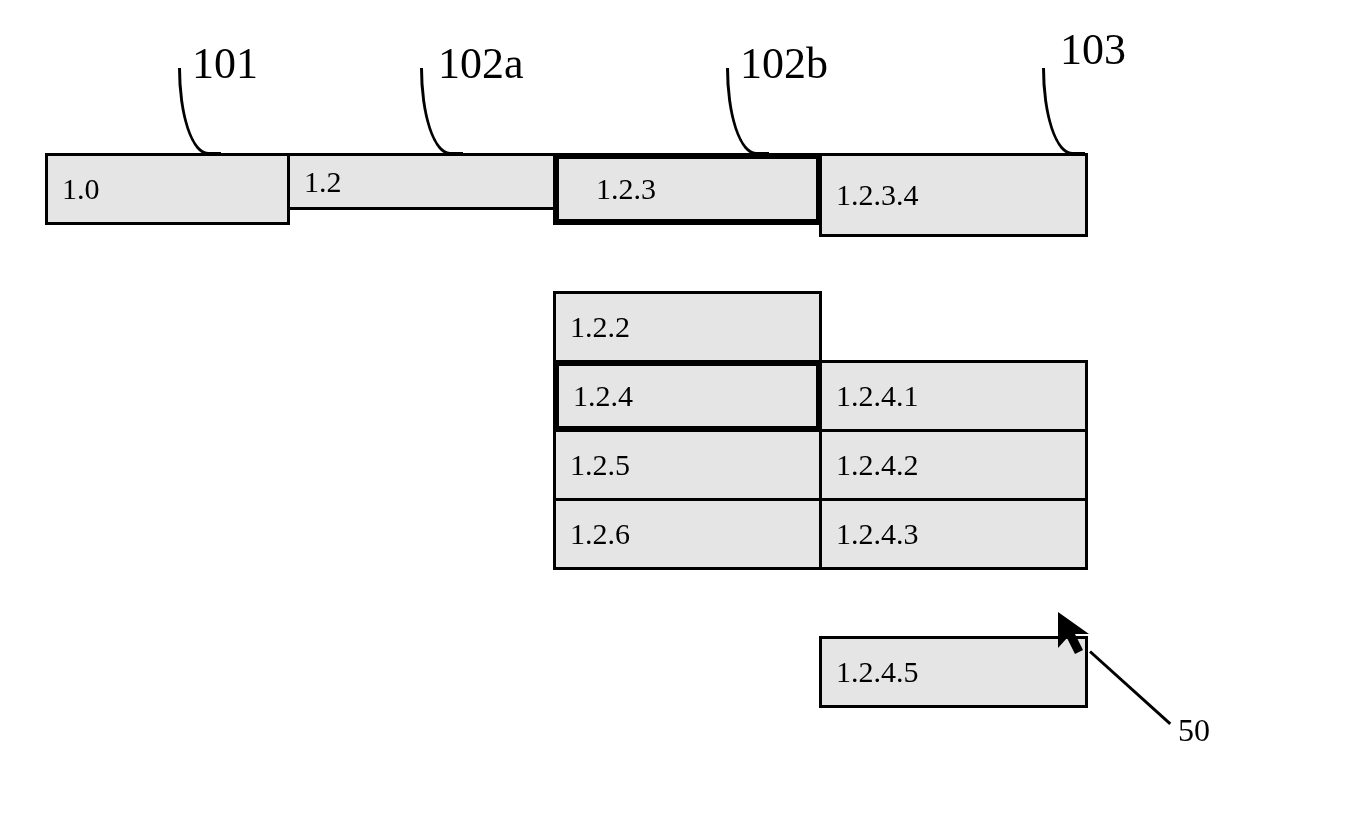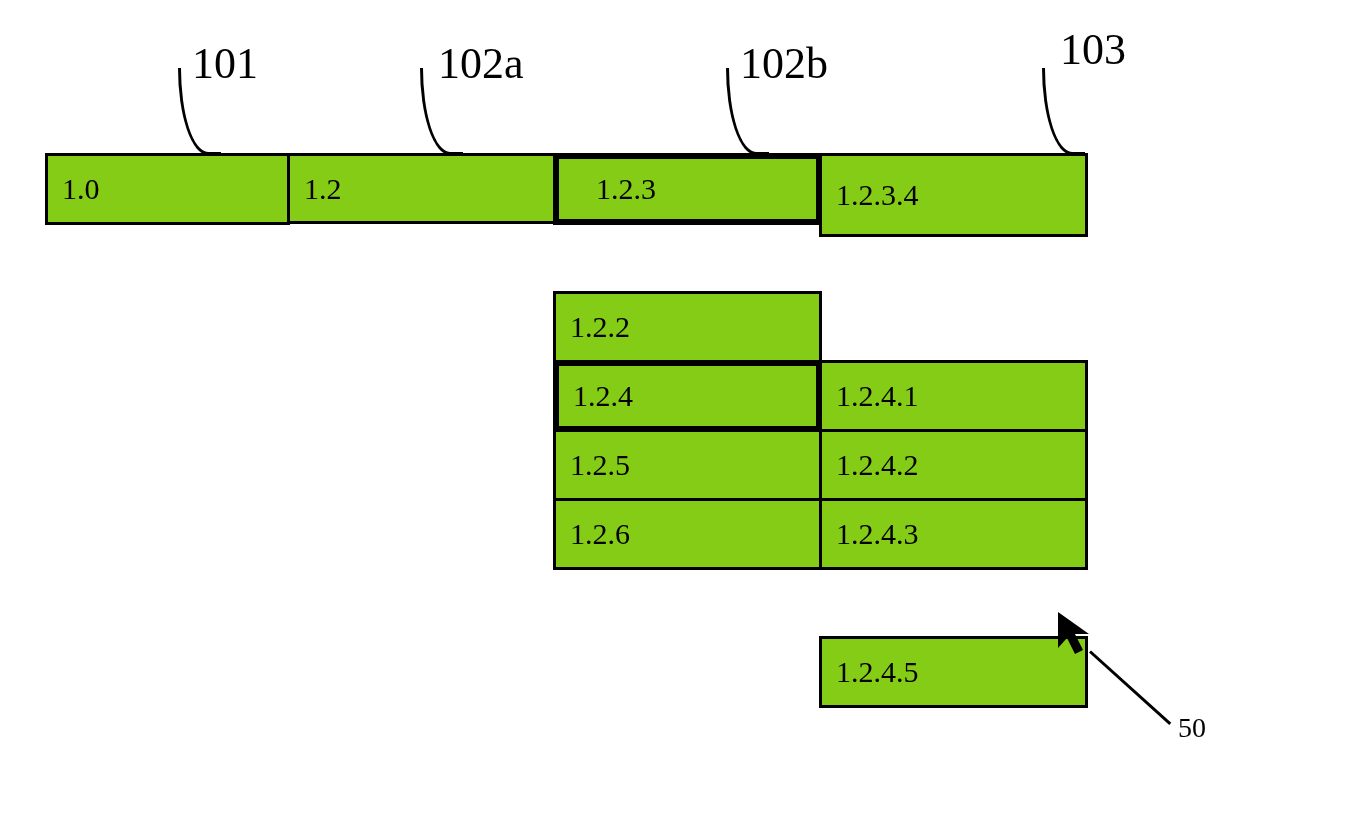--- a/index.html
+++ b/index.html
@@ -12,21 +12,21 @@
   }
   .canvas {
     position: relative;
     width: 1348px;
     height: 837px;
   }
   .cell {
     position: absolute;
     box-sizing: border-box;
     border: 3px solid #000;
-    background: #84cc16;
+    background: #e5e5e5;
     padding-left: 14px;
     display: flex;
     align-items: center;
   }
   .cell.bold {
     border-width: 6px;
   }
   .col-label {
     position: absolute;
     font-size: 44px;
@@ -47,41 +47,41 @@
     display: block;
   }
   .callout-line {
     position: absolute;
     background: #000;
     height: 3px;
     transform-origin: left center;
   }
   .callout-label {
     position: absolute;
-    font-size: 28px;
+    font-size: 32px;
   }
 </style>
 </head>
 <body>
 <div class="canvas">
 
   <div class="col-label" style="left:192px; top:38px;">101</div>
   <div class="col-label" style="left:438px; top:38px;">102a</div>
   <div class="col-label" style="left:740px; top:38px;">102b</div>
   <div class="col-label" style="left:1060px; top:24px;">103</div>
 
   <div class="lead-line" style="left:178px; top:68px; width:40px; height:84px;"></div>
   <div class="lead-line" style="left:420px; top:68px; width:40px; height:84px;"></div>
   <div class="lead-line" style="left:726px; top:68px; width:40px; height:84px;"></div>
   <div class="lead-line" style="left:1042px; top:68px; width:40px; height:84px;"></div>
 
   <div class="cell" style="left:45px;  top:153px; width:245px; height:72px;">
       <span>1.0</span>
     </div>
-  <div class="cell" style="left:287px; top:153px; width:269px; height:71px;align-items:center;">
+  <div class="cell" style="left:287px; top:153px; width:269px; height:57px;align-items:center;">
       <span>1.2</span>
     </div>
   <div class="cell bold" style="left:553px; top:153px; width:269px; height:72px;padding-left:37px;">
       <span>1.2.3</span>
     </div>
   <div class="cell" style="left:819px; top:153px; width:269px; height:84px;">
       <span>1.2.3.4</span>
     </div>
 
   <div class="cell" style="left:553px; top:291px; width:269px; height:72px;">

